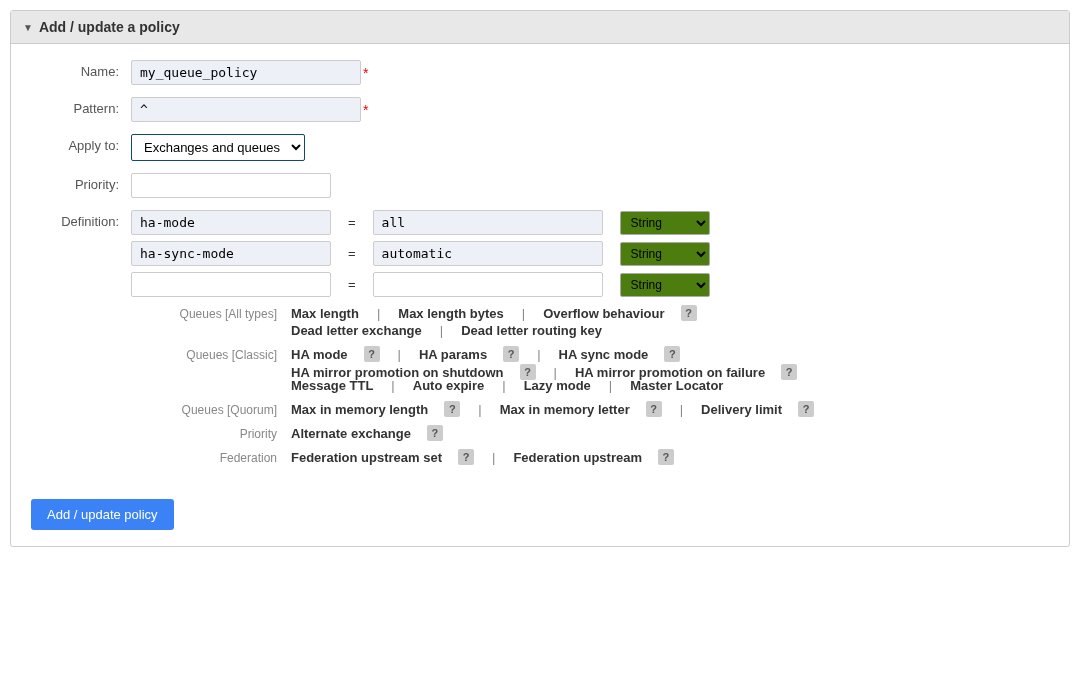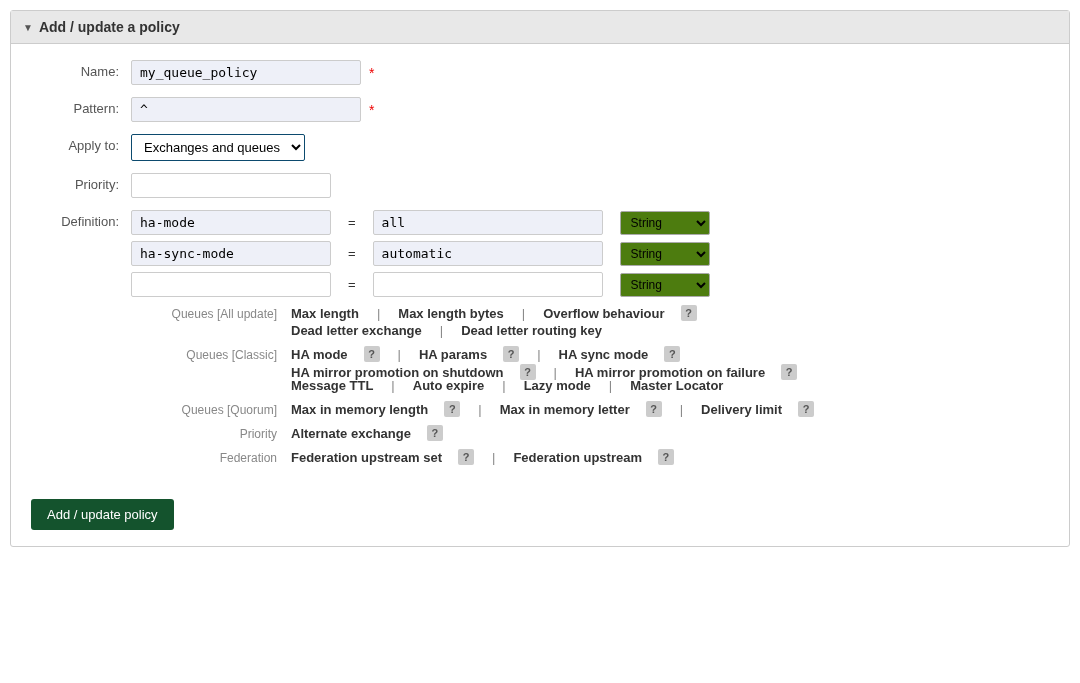--- a/index.html
+++ b/index.html
@@ -38,21 +38,20 @@
       text-align: right;
       padding-right: 12px;
       padding-top: 4px;
       color: #555;
       font-size: 13px;
       flex-shrink: 0;
     }
     .form-control-wrap {
       display: flex;
       align-items: center;
-      gap: 6px;
     }
     input[type="text"] {
       border: 1px solid #ccc;
       background: #eef0f8;
       padding: 4px 8px;
       font-size: 13px;
       font-family: monospace;
       border-radius: 2px;
     }
     input[type="text"].name-input { width: 230px; }
@@ -151,21 +150,21 @@
       height: 16px;
       background: #ccc;
       color: #555;
       border-radius: 2px;
       font-size: 11px;
       font-weight: bold;
       cursor: pointer;
       flex-shrink: 0;
     }
     .btn-primary {
-      background: #14532d;
+      background: #3b82f6;
       color: #fff;
       border: none;
       padding: 8px 16px;
       font-size: 13px;
       border-radius: 3px;
       cursor: pointer;
       margin-top: 14px;
     }
     .chevron-icon {
       font-size: 10px;
@@ -259,21 +258,21 @@
               <option>Number</option>
               <option>Boolean</option>
               <option>List</option>
             </select>
           </div>
         </div>
 
         <div class="hints-block">
 
           <div class="hint-section">
-            <div class="hint-category">Queues [All update]</div>
+            <div class="hint-category">Queues [All types]</div>
             <div class="hint-links">
               <a class="hint-link">Max length</a>
               <span class="hint-sep">|</span>
               <a class="hint-link">Max length bytes</a>
               <span class="hint-sep">|</span>
               <a class="hint-link">Overflow behaviour</a>
               <span class="help-badge">?</span>
             </div>
           </div>
 

